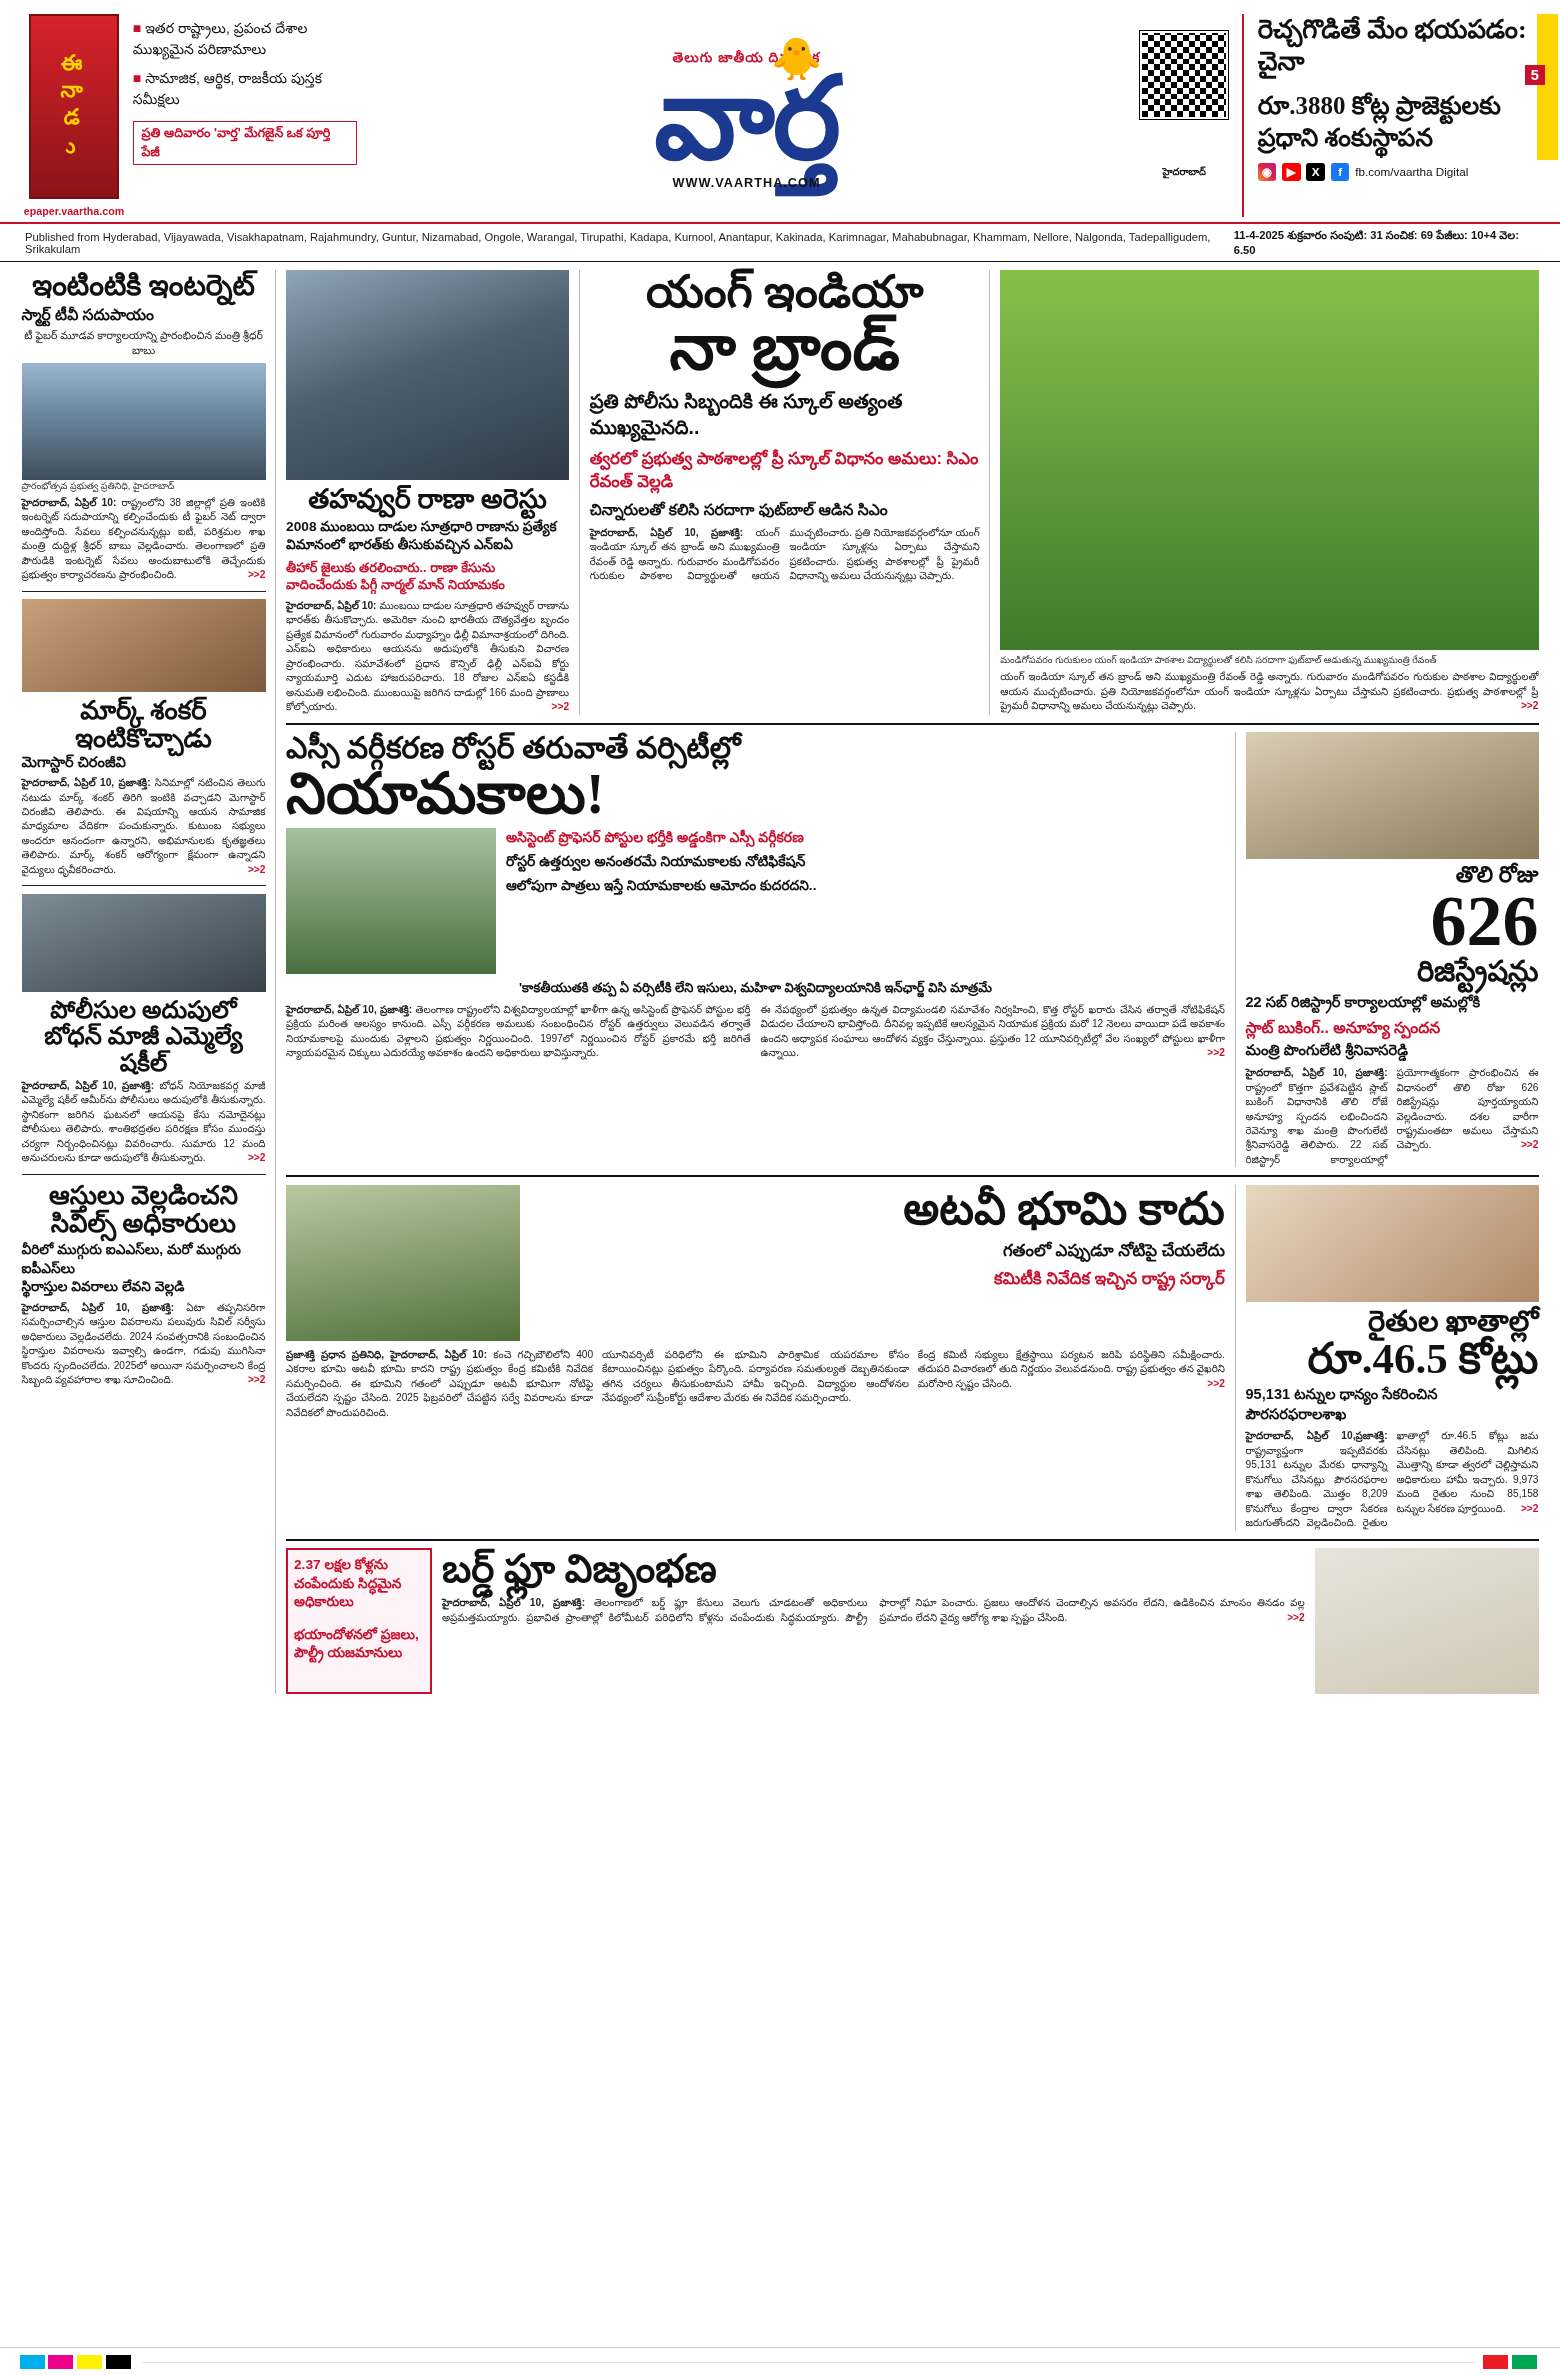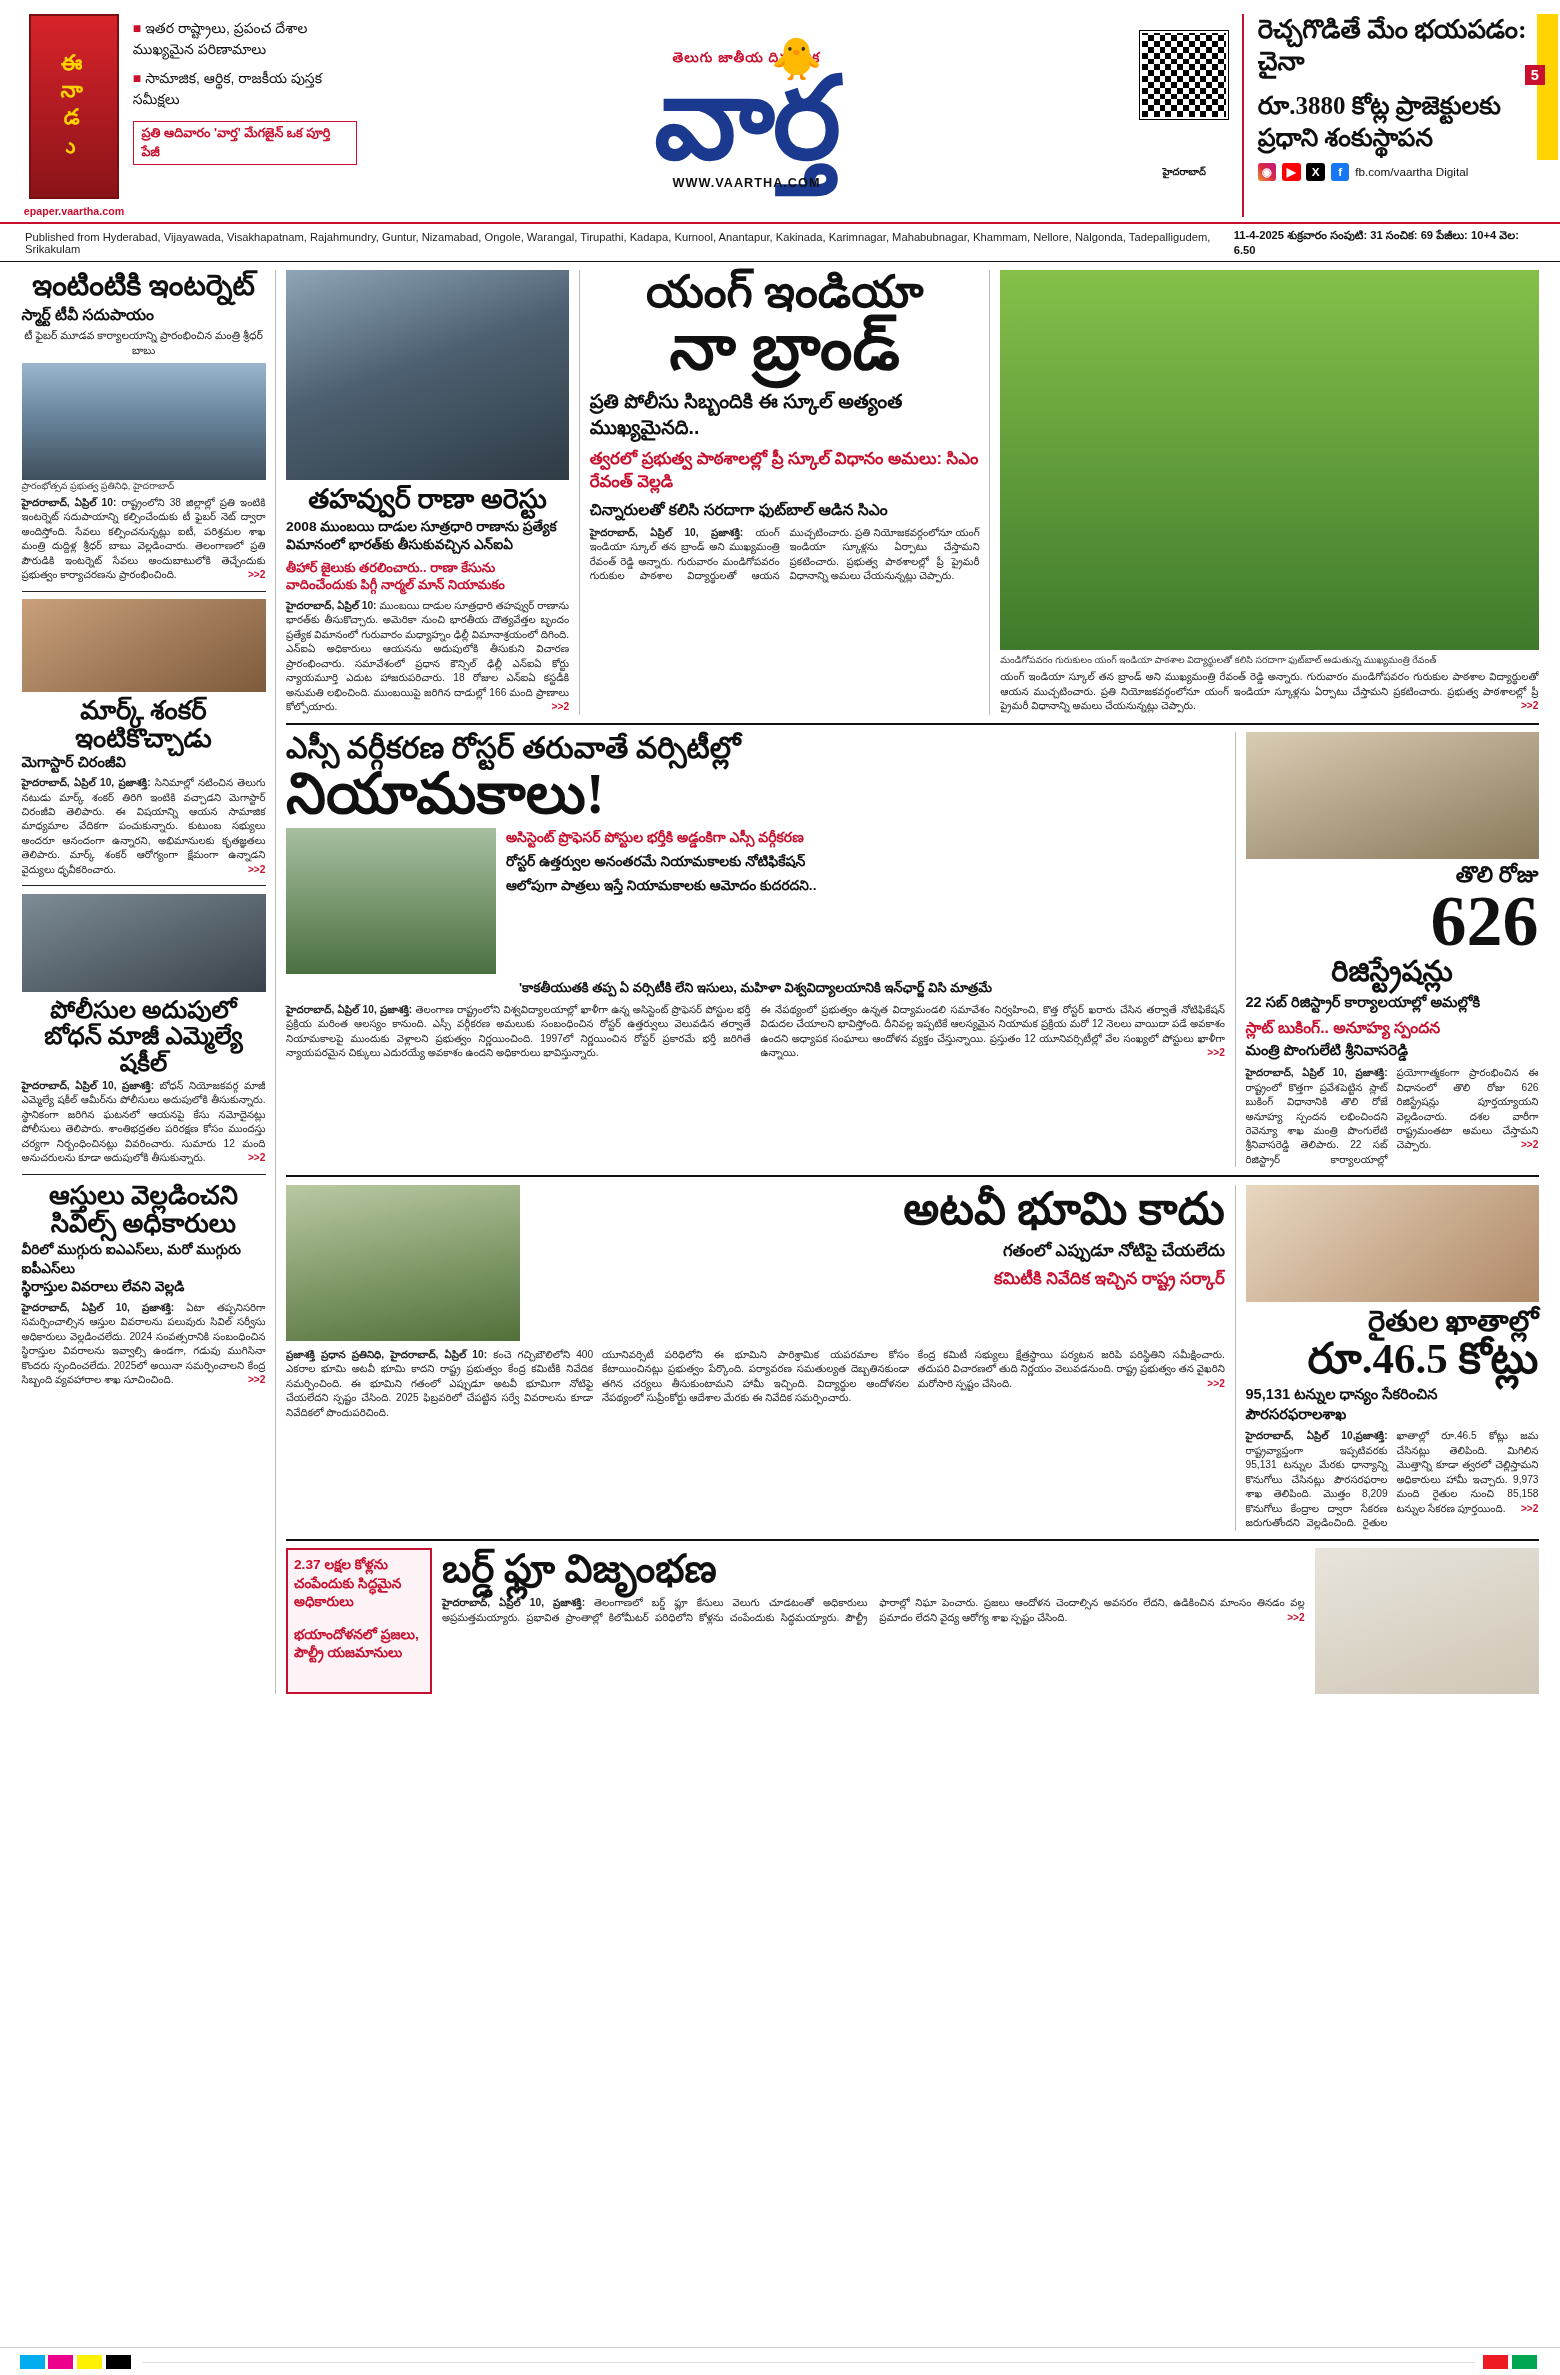--- a/index.html
+++ b/index.html
@@ -374,21 +374,21 @@
             </div>
           </div>
         </div>
 
         <div class="rule-v"></div>
 
         <div style="width:293px">
           <div class="photo ph8" style="height:127px"></div>
           <div class="lead-head" style="font-size:22.4px;text-align:right;margin-top:3.9px">తొలి రోజు</div>
           <div class="huge blue-head" style="font-size:72px;text-align:right;line-height:0.95">626</div>
-          <div class="lead-head blue-head" style="font-size:29px;text-align:center">రిజిస్ట్రేషన్లు</div>
+          <div class="lead-head blue-head" style="font-size:29px;text-align:right">రిజిస్ట్రేషన్లు</div>
           <div class="sub-head" style="font-size:14.6px;margin-top:5.9px">22 సబ్ రిజిస్ట్రార్ కార్యాలయాల్లో అమల్లోకి</div>
           <div class="sub-head" style="font-size:15.6px;margin-top:3.9px;color:#c8102e">స్లాట్ బుకింగ్.. అనూహ్య స్పందన</div>
           <div class="sub-head" style="font-size:14.6px;margin-top:3.9px">మంత్రి పొంగులేటి శ్రీనివాసరెడ్డి</div>
           <div class="body-txt" style="margin-top:4.9px;column-count:2;column-gap:8.8px">
             <span class="dateline">హైదరాబాద్, ఏప్రిల్ 10, ప్రజాశక్తి:</span>
             <span>రాష్ట్రంలో కొత్తగా ప్రవేశపెట్టిన స్లాట్ బుకింగ్ విధానానికి తొలి రోజే అనూహ్య స్పందన లభించిందని రెవెన్యూ శాఖ మంత్రి పొంగులేటి శ్రీనివాసరెడ్డి తెలిపారు. 22 సబ్ రిజిస్ట్రార్ కార్యాలయాల్లో ప్రయోగాత్మకంగా ప్రారంభించిన ఈ విధానంలో తొలి రోజు 626 రిజిస్ట్రేషన్లు పూర్తయ్యాయని వెల్లడించారు. దశల వారీగా రాష్ట్రమంతటా అమలు చేస్తామని చెప్పారు.</span>
             <span class="more">&gt;&gt;2</span>
           </div>
         </div>
       </div>

